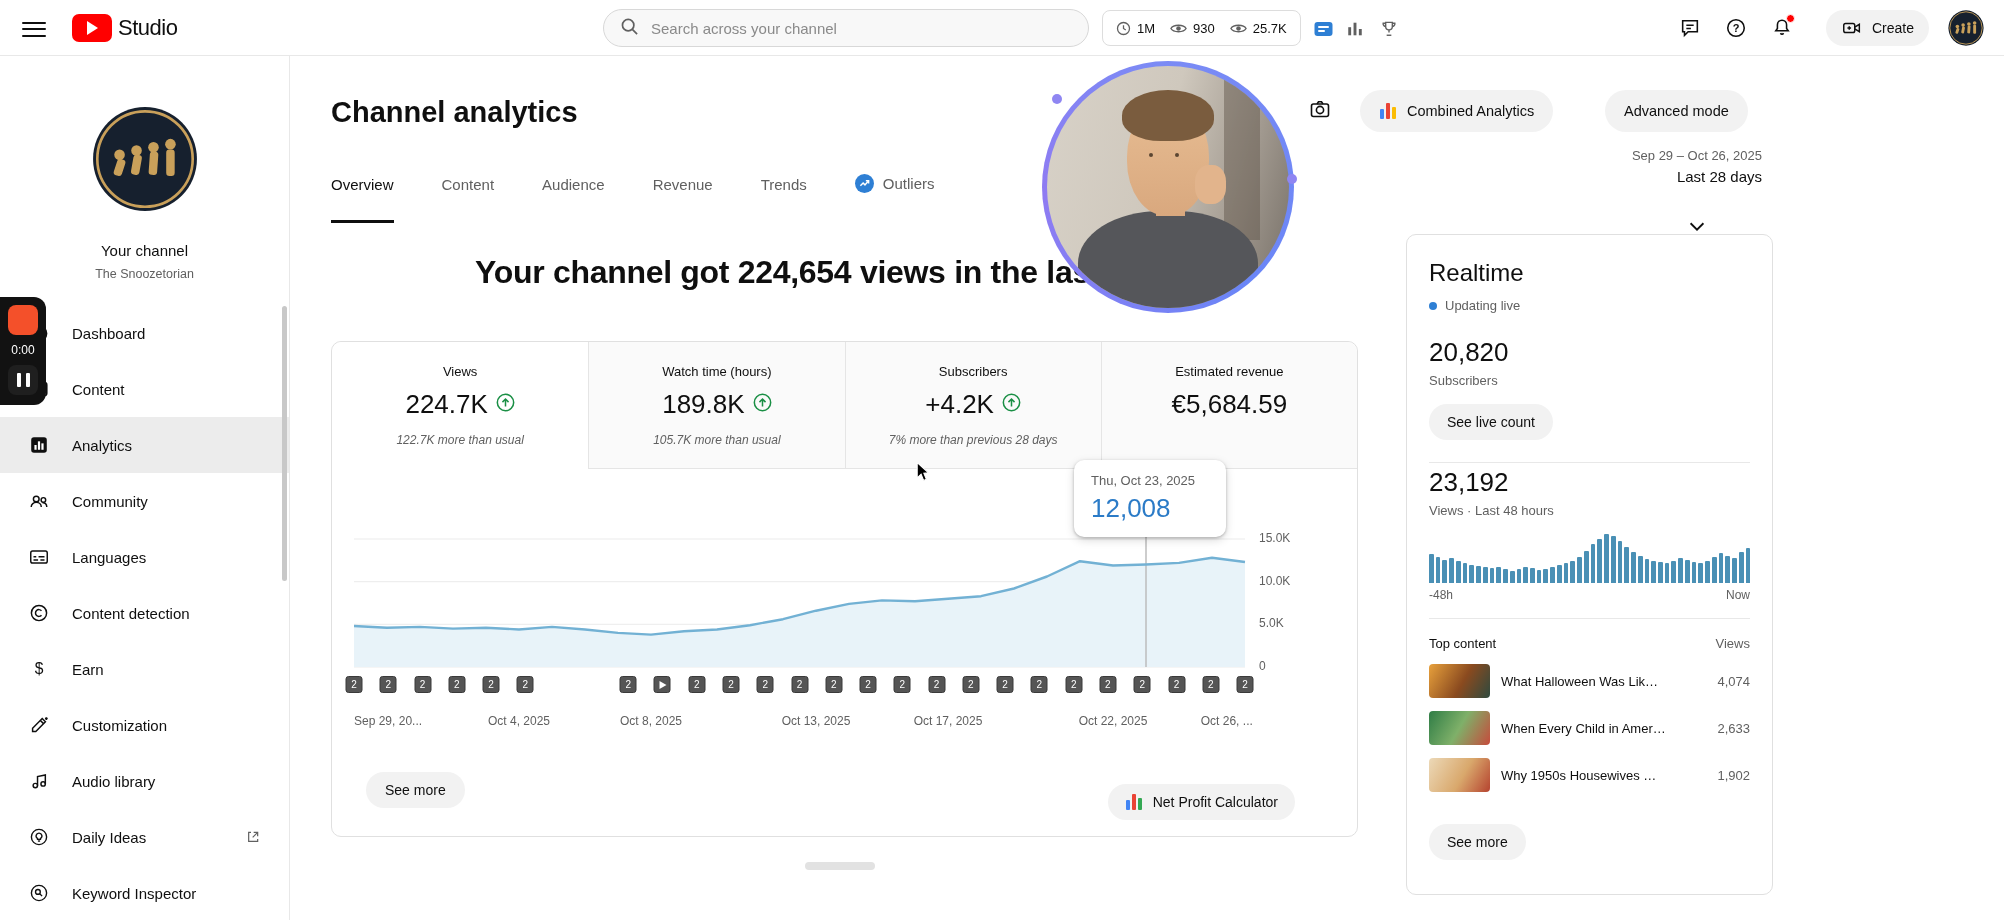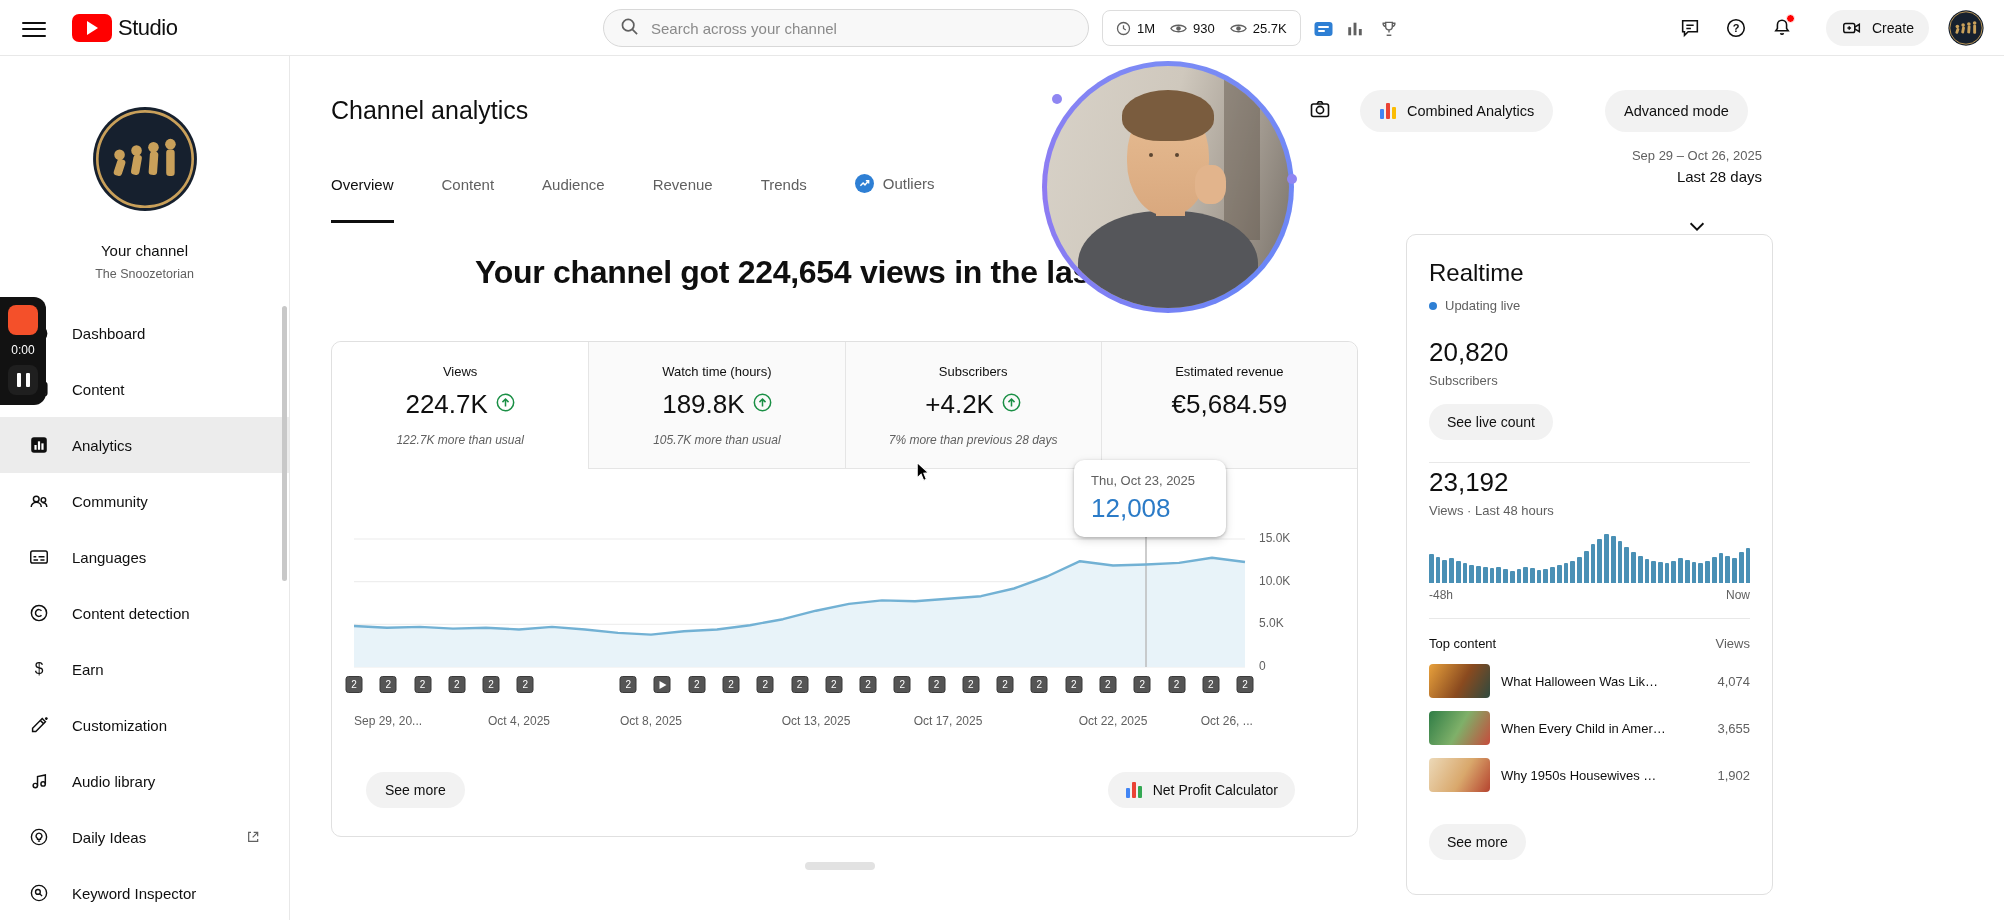--- a/index.html
+++ b/index.html
@@ -43,21 +43,21 @@
 
   
   .recorder{position:absolute;left:0;top:297px;width:46px;background:#121212;border-radius:0 12px 12px 0;z-index:60;display:flex;flex-direction:column;align-items:center;padding:8px 0 10px;}
   .rec-stop{width:30px;height:30px;background:#f4502a;border-radius:8px;cursor:pointer;}
   .rec-time{color:#fff;font-size:12px;margin:8px 0;}
   .rec-pause{width:30px;height:30px;border-radius:8px;display:flex;align-items:center;justify-content:center;gap:5px;cursor:pointer;background:#1f1f1f;}
   .rec-pause i{display:block;width:4px;height:14px;background:#fff;border-radius:1px;}
 
   
   .main{position:absolute;left:291px;top:56px;right:0;bottom:0;background:#fff;}
-  .page-title{position:absolute;left:40px;top:40px;font-size:25px;font-weight:400;}
+  .page-title{position:absolute;left:40px;top:40px;font-size:29px;font-weight:700;}
   .cam-btn{position:absolute;left:1008px;top:32px;width:42px;height:42px;border-radius:50%;display:flex;align-items:center;justify-content:center;cursor:pointer;background:#fff;}
   .pill-btn{position:absolute;top:34px;height:42px;border-radius:21px;background:#f2f2f2;display:flex;align-items:center;gap:10px;padding:0 19px;font-size:14.5px;font-weight:500;cursor:pointer;white-space:nowrap;}
   .daterange{position:absolute;top:92px;right:242px;display:flex;align-items:center;gap:30px;cursor:pointer;flex-direction:column;}
   .daterange .dr-text{text-align:right;}
   .dr-line1{font-size:13px;color:#606060;}
   .dr-line2{font-size:15px;font-weight:500;margin-top:5px;}
   .tabs{position:absolute;left:40px;top:118px;display:flex;gap:48px;align-items:flex-end;}
   .tab{font-size:15px;font-weight:500;color:#606060;padding-bottom:27px;border-bottom:3px solid transparent;cursor:pointer;display:flex;align-items:center;gap:9px;}
   .tab.active{color:#0f0f0f;border-bottom-color:#0f0f0f;}
   .outlier-ic{width:19px;height:19px;border-radius:50%;background:#2e7fd4;display:flex;align-items:center;justify-content:center;}
@@ -75,21 +75,21 @@
   .metric-note{margin-top:13px;font-size:12px;font-style:italic;color:#606060;}
   .plot-wrap{position:absolute;left:22px;top:177px;width:891px;height:160px;}
   .plot-wrap svg{overflow:visible;}
   .ylab{position:absolute;left:905px;width:60px;font-size:12px;color:#606060;}
   .markers-row{position:absolute;left:22px;top:334px;width:891px;height:18px;}
   .marker{position:absolute;transform:translateX(-50%);width:17px;height:17px;background:#555;border:1px solid #3a3a3a;border-radius:3px;color:#fff;font-size:10px;display:flex;align-items:center;justify-content:center;cursor:pointer;}
   .mk-play{display:block;width:0;height:0;border-left:7px solid #fff;border-top:4.5px solid transparent;border-bottom:4.5px solid transparent;margin-left:2px;}
   .xlabels{position:absolute;left:22px;top:372px;width:891px;height:16px;}
   .xlab{position:absolute;font-size:12px;color:#606060;white-space:nowrap;}
   .see-more{position:absolute;left:34px;bottom:28px;height:36px;border-radius:18px;background:#f2f2f2;display:flex;align-items:center;padding:0 19px;font-size:14px;font-weight:500;cursor:pointer;}
-  .netprofit{position:absolute;right:62px;bottom:28px;height:36px;border-radius:18px;background:#f2f2f2;display:flex;align-items:center;gap:10px;padding:0 17px;font-size:14px;font-weight:500;cursor:pointer;}
+  .netprofit{position:absolute;right:62px;bottom:16px;height:36px;border-radius:18px;background:#f2f2f2;display:flex;align-items:center;gap:10px;padding:0 17px;font-size:14px;font-weight:500;cursor:pointer;}
 
   
   .chart-tooltip{position:absolute;left:1074px;top:460px;width:152px;background:#fff;border-radius:10px;box-shadow:0 1px 3px rgba(0,0,0,.25),0 3px 10px rgba(0,0,0,.15);padding:13px 17px;z-index:45;}
   .tt-date{font-size:13px;color:#606060;}
   .tt-value{font-size:26px;font-weight:500;color:#2b7bc7;margin-top:5px;}
 
   
   .realtime{position:absolute;left:1115px;top:178px;width:367px;height:661px;border:1px solid #e0e0e0;border-radius:10px;background:#fff;padding:24px 22px;}
   .rt-title{font-size:24px;font-weight:500;}
   .rt-status{margin-top:11px;display:flex;align-items:center;gap:8px;font-size:13px;color:#606060;}
@@ -647,21 +647,21 @@
       <span class="r">Views</span>
     </div>
     <div class="rt-row">
       <span class="rt-thumb thumb1"></span>
       <span class="rt-vtitle">What Halloween Was Lik…</span>
       <span class="rt-views">4,074</span>
     </div>
     <div class="rt-row">
       <span class="rt-thumb thumb2"></span>
       <span class="rt-vtitle">When Every Child in Amer…</span>
-      <span class="rt-views">3,655</span>
+      <span class="rt-views">2,633</span>
     </div>
     <div class="rt-row">
       <span class="rt-thumb thumb3"></span>
       <span class="rt-vtitle">Why 1950s Housewives …</span>
       <span class="rt-views">1,902</span>
     </div>
     <div style="margin-top:16px;"><span class="rt-pill">
           <span>See more</span>
         </span></div>
   </aside>

